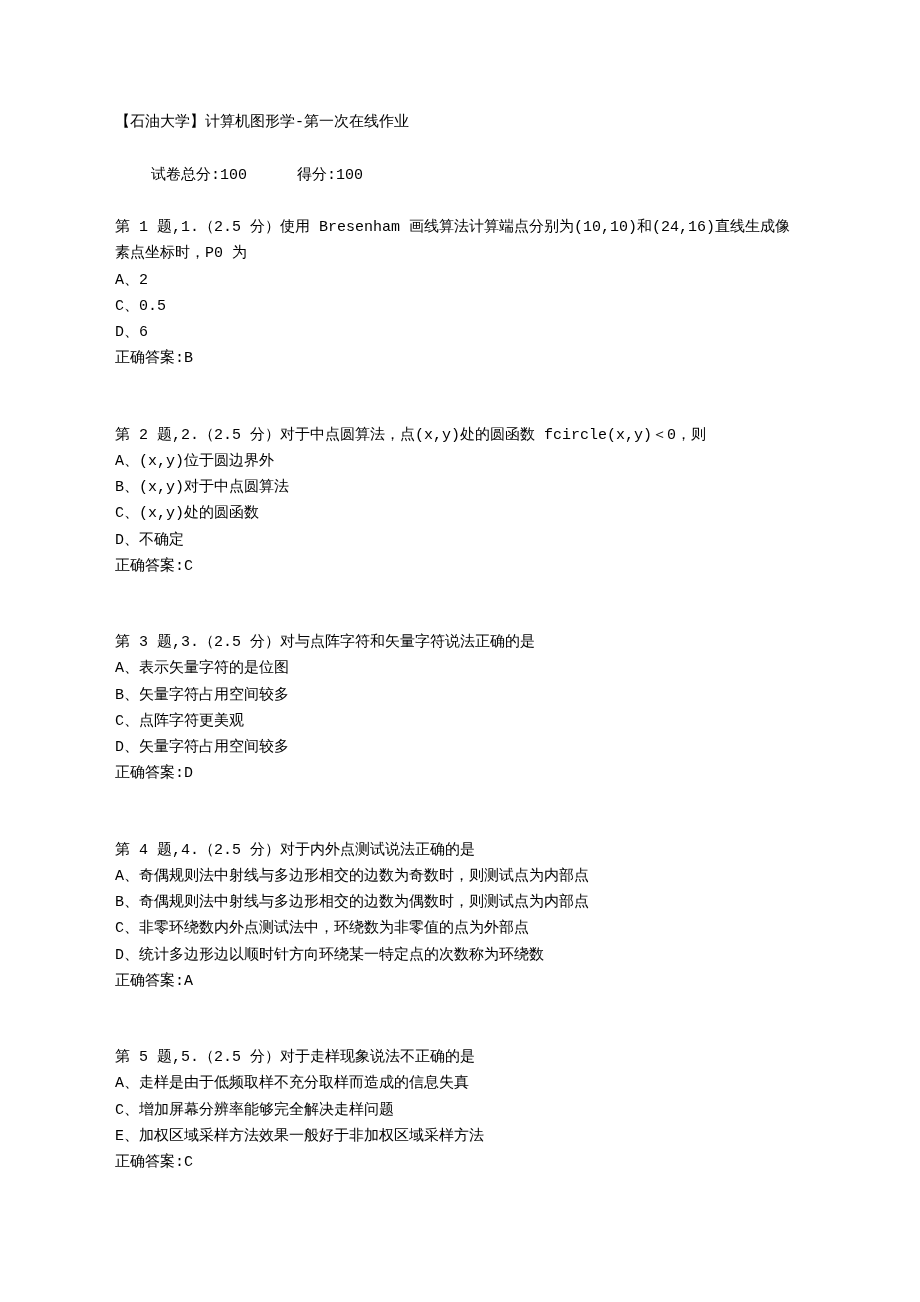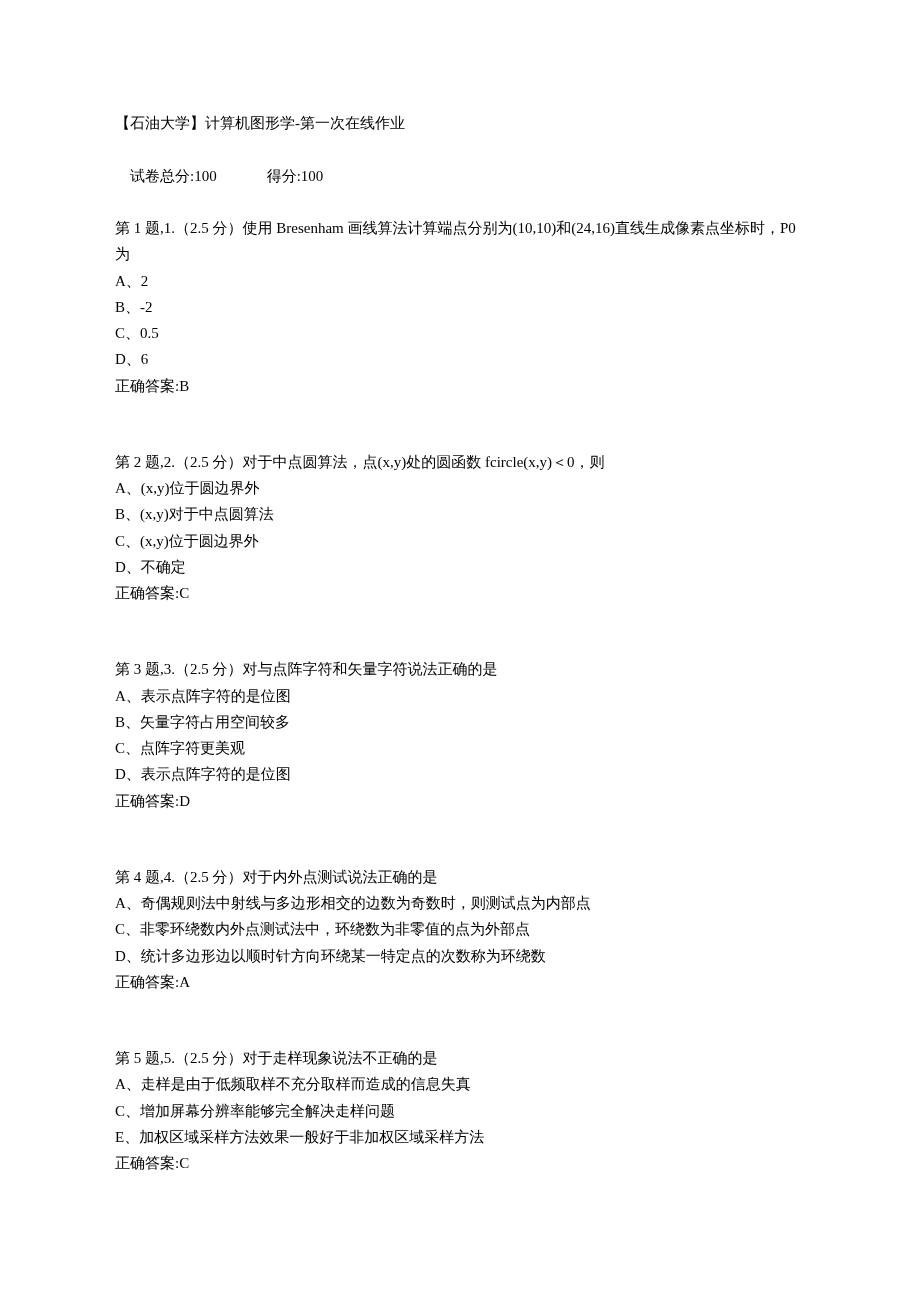--- a/index.html
+++ b/index.html
@@ -10,60 +10,61 @@
     width: 920px;
   }
   .page {
     padding: 110px 115px 60px 115px;
     font-size: 15px;
     line-height: 1.75;
     color: #000000;
   }
   .line {
     white-space: pre-wrap;
+    font-family: Liberation Mono, monospace;
   }
   .score-line .gap {
     display: inline-block;
     width: 50px;
   }
 </style>
 </head>
 <body>
 
 <div class="page">
 
   <div class="line">【石油大学】计算机图形学-第一次在线作业</div>
   <div class="line score-line">
     <span>试卷总分:</span><span>100</span><span class="gap"></span><span>得分:</span><span>100</span>
   </div>
 
   <div id="questions-container">
       <div class="line">第 1 题,1.（2.5 分）使用 Bresenham 画线算法计算端点分别为(10,10)和(24,16)直线生成像素点坐标时，P0 为</div>
       <div class="line">A、2</div>
-      <div class="line">B、-2</div>
       <div class="line">C、0.5</div>
       <div class="line">D、6</div>
       <div class="line"><span>正确答案:</span><span>B</span></div>
       <div style="height: 50px;"></div>
       <div class="line">第 2 题,2.（2.5 分）对于中点圆算法，点(x,y)处的圆函数 fcircle(x,y)＜0，则</div>
       <div class="line">A、(x,y)位于圆边界外</div>
       <div class="line">B、(x,y)对于中点圆算法</div>
-      <div class="line">C、(x,y)位于圆边界外</div>
+      <div class="line">C、(x,y)处的圆函数</div>
       <div class="line">D、不确定</div>
       <div class="line"><span>正确答案:</span><span>C</span></div>
       <div style="height: 50px;"></div>
       <div class="line">第 3 题,3.（2.5 分）对与点阵字符和矢量字符说法正确的是</div>
-      <div class="line">A、表示点阵字符的是位图</div>
+      <div class="line">A、表示矢量字符的是位图</div>
       <div class="line">B、矢量字符占用空间较多</div>
       <div class="line">C、点阵字符更美观</div>
-      <div class="line">D、表示点阵字符的是位图</div>
+      <div class="line">D、矢量字符占用空间较多</div>
       <div class="line"><span>正确答案:</span><span>D</span></div>
       <div style="height: 50px;"></div>
       <div class="line">第 4 题,4.（2.5 分）对于内外点测试说法正确的是</div>
       <div class="line">A、奇偶规则法中射线与多边形相交的边数为奇数时，则测试点为内部点</div>
+      <div class="line">B、奇偶规则法中射线与多边形相交的边数为偶数时，则测试点为内部点</div>
       <div class="line">C、非零环绕数内外点测试法中，环绕数为非零值的点为外部点</div>
       <div class="line">D、统计多边形边以顺时针方向环绕某一特定点的次数称为环绕数</div>
       <div class="line"><span>正确答案:</span><span>A</span></div>
       <div style="height: 50px;"></div>
       <div class="line">第 5 题,5.（2.5 分）对于走样现象说法不正确的是</div>
       <div class="line">A、走样是由于低频取样不充分取样而造成的信息失真</div>
       <div class="line">C、增加屏幕分辨率能够完全解决走样问题</div>
       <div class="line">E、加权区域采样方法效果一般好于非加权区域采样方法</div>
       <div class="line"><span>正确答案:</span><span>C</span></div>
     </div>

